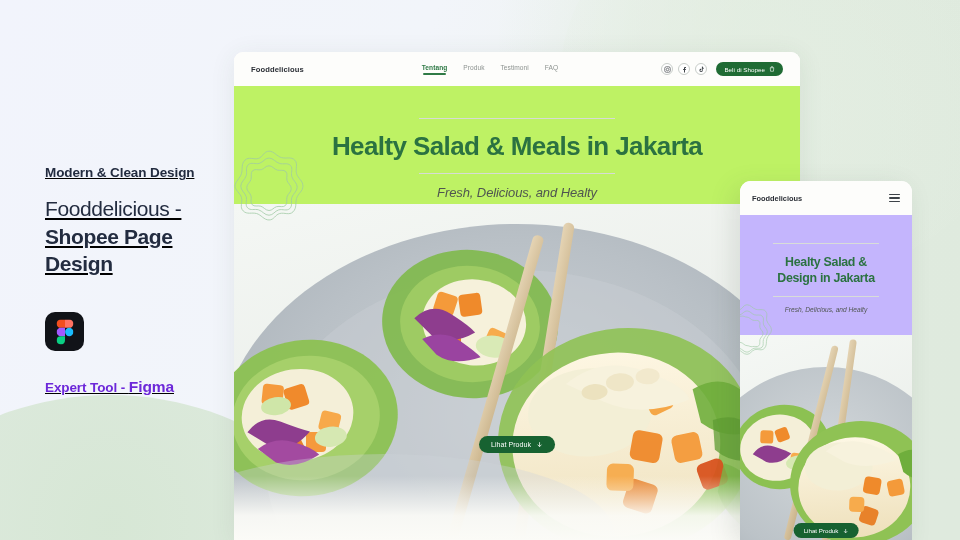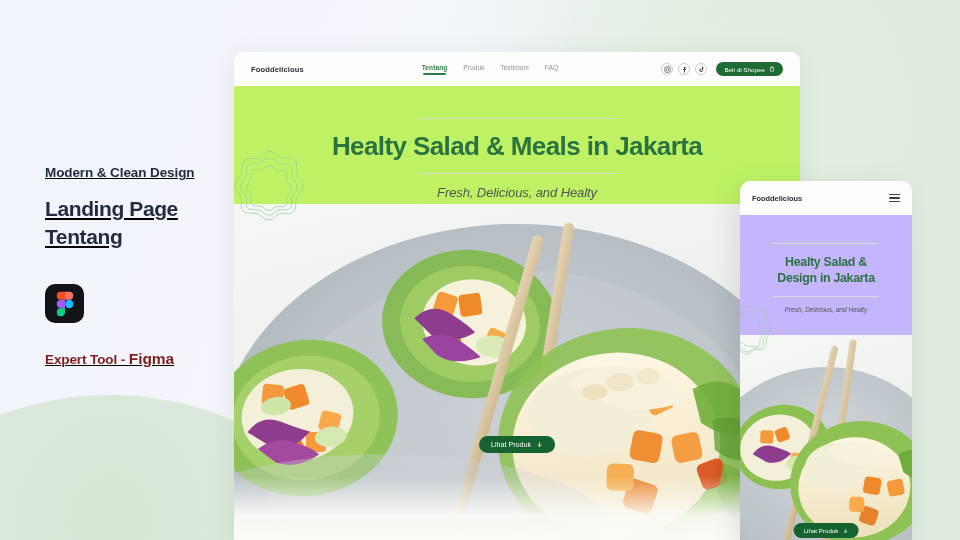--- a/index.html
+++ b/index.html
@@ -51,21 +51,21 @@
 
   #figma-logo {
     margin-top:34px;
     width:39px; height:39px; border-radius:10px;
     background:#111318;
     position:relative;
   }
   #figma-glyph { position:absolute; left:50%; top:50%; transform:translate(-50%,-50%); }
 
   #tool-line {
-    margin-top:27px; font-size:13.5px; color:#7f1d1d; letter-spacing:-0.1px;
+    margin-top:27px; font-size:13.5px; color:#6d28d9; letter-spacing:-0.1px;
   }
   #tool-label { font-weight:bold; }
   #tool-name { font-weight:bold; font-size:15.5px; }
 
   
   #desktop-mockup {
     position:absolute; left:234px; top:52px; width:566px; height:488px;
     background:#fdfdfb;
     border-radius:9px 9px 0 0;
     overflow:hidden;
@@ -183,21 +183,22 @@
 <body>
 
 <div id="bg-base"></div>
 <div id="bg-green-right"></div>
 <div id="bg-blob-top-right"></div>
 <div id="bg-blob-bottom-left"></div>
 
 <div id="left-panel">
   <div id="eyebrow">Modern &amp; Clean Design</div>
   <div id="title-block">
-    <span id="title-line2">Landing Page Tentang</span>
+    <span id="title-line1">Fooddelicious -</span>
+    <span id="title-line2">Shopee Page Design</span>
   </div>
 
   <div id="figma-logo">
     <svg id="figma-glyph" width="17" height="25" viewBox="0 0 34 50">
       <path d="M8.5 0h8.5v16.7H8.5A8.35 8.35 0 0 1 8.5 0z" fill="#f24e1e"></path>
       <path d="M17 0h8.5a8.35 8.35 0 0 1 0 16.7H17V0z" fill="#ff7262"></path>
       <path d="M8.5 16.7h8.5v16.6H8.5a8.3 8.3 0 0 1 0-16.6z" fill="#a259ff"></path>
       <circle cx="25.5" cy="25" r="8.3" fill="#1abcfe"></circle>
       <path d="M8.5 33.3h8.5v8.4a8.35 8.35 0 1 1-8.5-8.4z" fill="#0acf83"></path>
     </svg>

